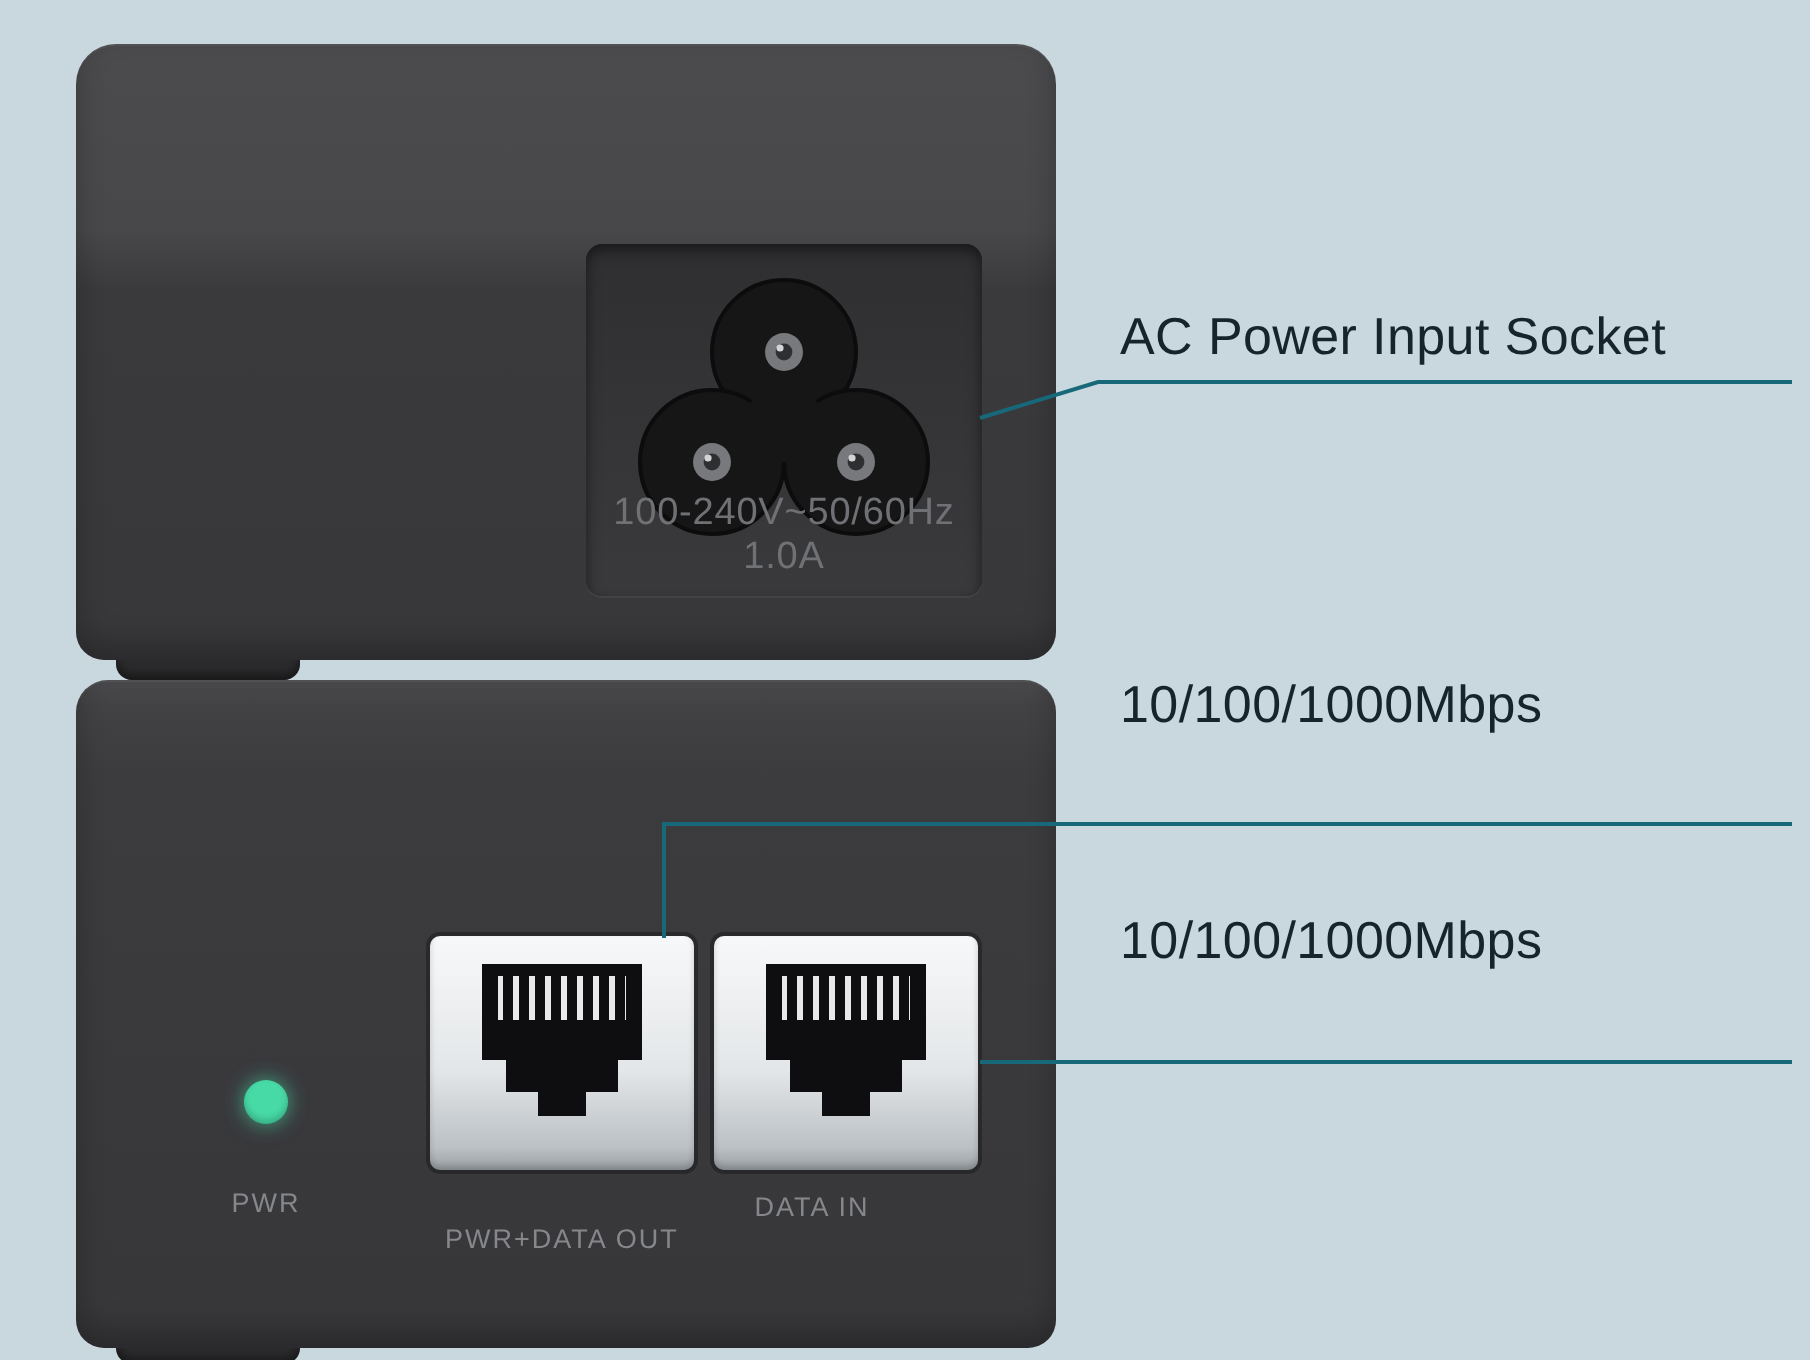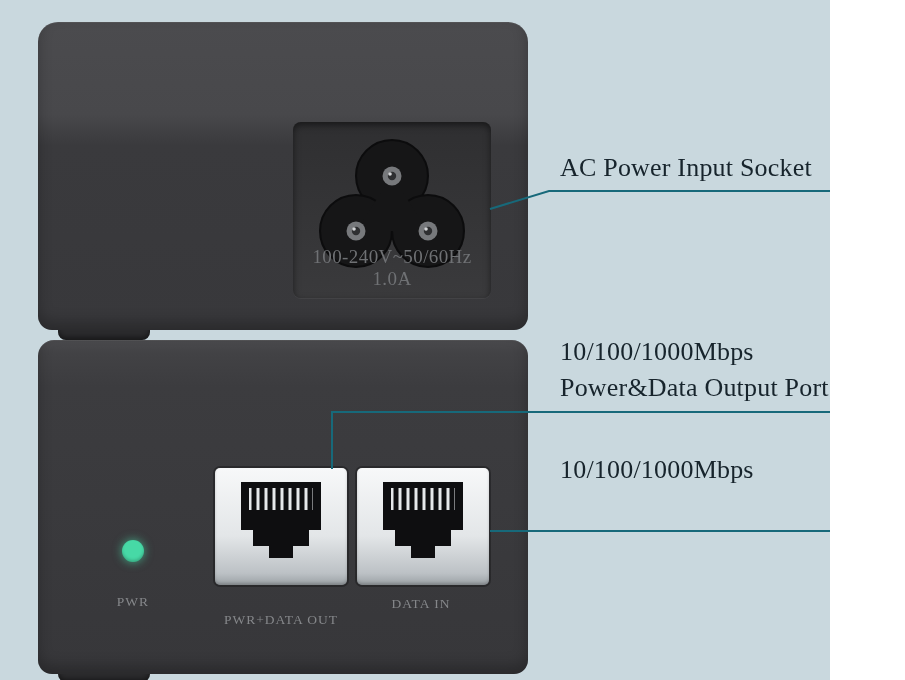--- a/index.html
+++ b/index.html
@@ -2,23 +2,23 @@
 <html style="--bg: #c9d8de; --body: #3b3b3e; --accent: #17697a; --led: #47d9a6; --text: #17242c; --devlabel: #85878a;"><head>
 <meta charset="utf-8">
 <style>
   :root{
     --bg:#c9d8de; --body:#3b3b3e; --accent:#17697a; --led:#47d9a6;
     --text:#17242c; --devlabel:#85878a; --recess:#323234; --jack:#0e0e10; --plate:#eef0f1;
   }
   *{margin:0;padding:0;box-sizing:border-box;}
   html,body{background:#ffffff;}
   .canvas{
-    position:relative;width:830px;height:680px;overflow:hidden;
+    position:relative;width:905px;height:680px;overflow:hidden;
     background:var(--bg);
-    font-family:Liberation Serif, serif;
+    font-family:Liberation Sans, sans-serif;
   }
   
   .tab{position:absolute;width:92px;height:34px;background:#2b2b2d;border-radius:8px;
        box-shadow:inset 0 -3px 5px rgba(0,0,0,.45);z-index:1;}
   .tab-top{left:58px;top:306px;}
   .tab-bottom{left:58px;top:648px;}
   .tab-hole{position:absolute;left:14px;top:13px;width:20px;height:9px;background:#121213;border-radius:5px;}
   
   .unit{position:absolute;left:38px;width:490px;z-index:2;}
   .unit-top{
@@ -48,21 +48,21 @@
     position:absolute;left:84px;top:200px;width:22px;height:22px;border-radius:50%;
     background:var(--led);
     box-shadow:0 0 9px 1px rgba(71,217,166,.55), inset 0 -2px 3px rgba(0,0,0,.2);
   }
   .dev-label{
     position:absolute;color:var(--devlabel);font-size:13.5px;letter-spacing:1px;
     text-align:center;white-space:nowrap;
   }
   .led-label{left:55px;top:254px;width:80px;}
   .pl1{left:163px;top:272px;width:160px;}
-  .pl2{left:323px;top:256px;width:120px;}
+  .pl2{left:308px;top:256px;width:120px;}
   
   .port{
     position:absolute;width:132px;height:117px;border-radius:5px;
     background:linear-gradient(180deg,#f7f8f9 0%,#e3e6e8 58%,#bcc1c5 90%,#9aa0a4 100%);
     box-shadow:0 0 0 2px rgba(0,0,0,.28), inset 0 -2px 3px rgba(0,0,0,.18);
   }
   .port1{left:177px;top:128px;}
   .port2{left:319px;top:128px;}
   .port svg{display:block;width:100%;height:100%;}
   
@@ -86,21 +86,20 @@
     <polyline points="490,209 549,191 896,191"></polyline>
     <polyline points="332,469 332,412 896,412"></polyline>
     <polyline points="490,531 896,531"></polyline>
   </svg>
 
   <div class="callout t1">
     <span>AC Power Input Socket</span>
   </div>
   <div class="callout t2">
     <span>10/100/1000Mbps</span>
-    <span>Power&amp;Data Output Port</span>
   </div>
   <div class="callout t3">
     <span>10/100/1000Mbps</span>
   </div>
 
   <div class="tab tab-top">
     <div class="tab-hole"></div>
   </div>
   <div class="tab tab-bottom">
     <div class="tab-hole"></div>

